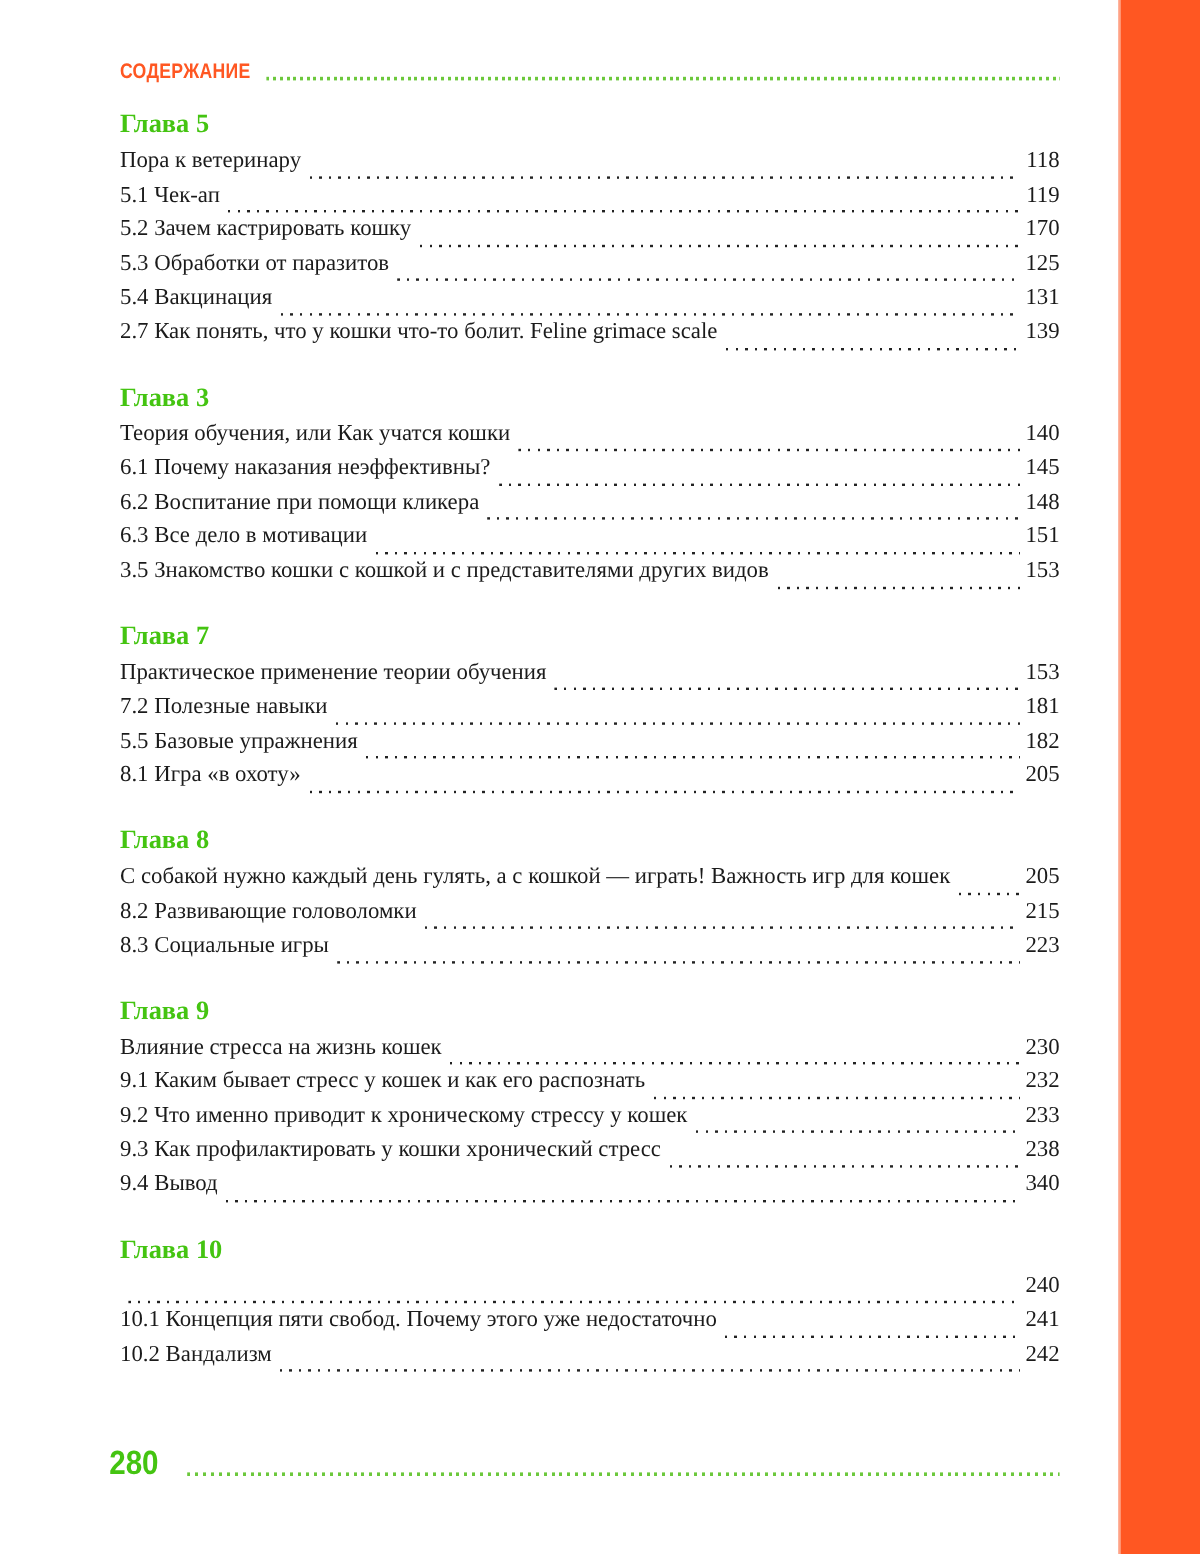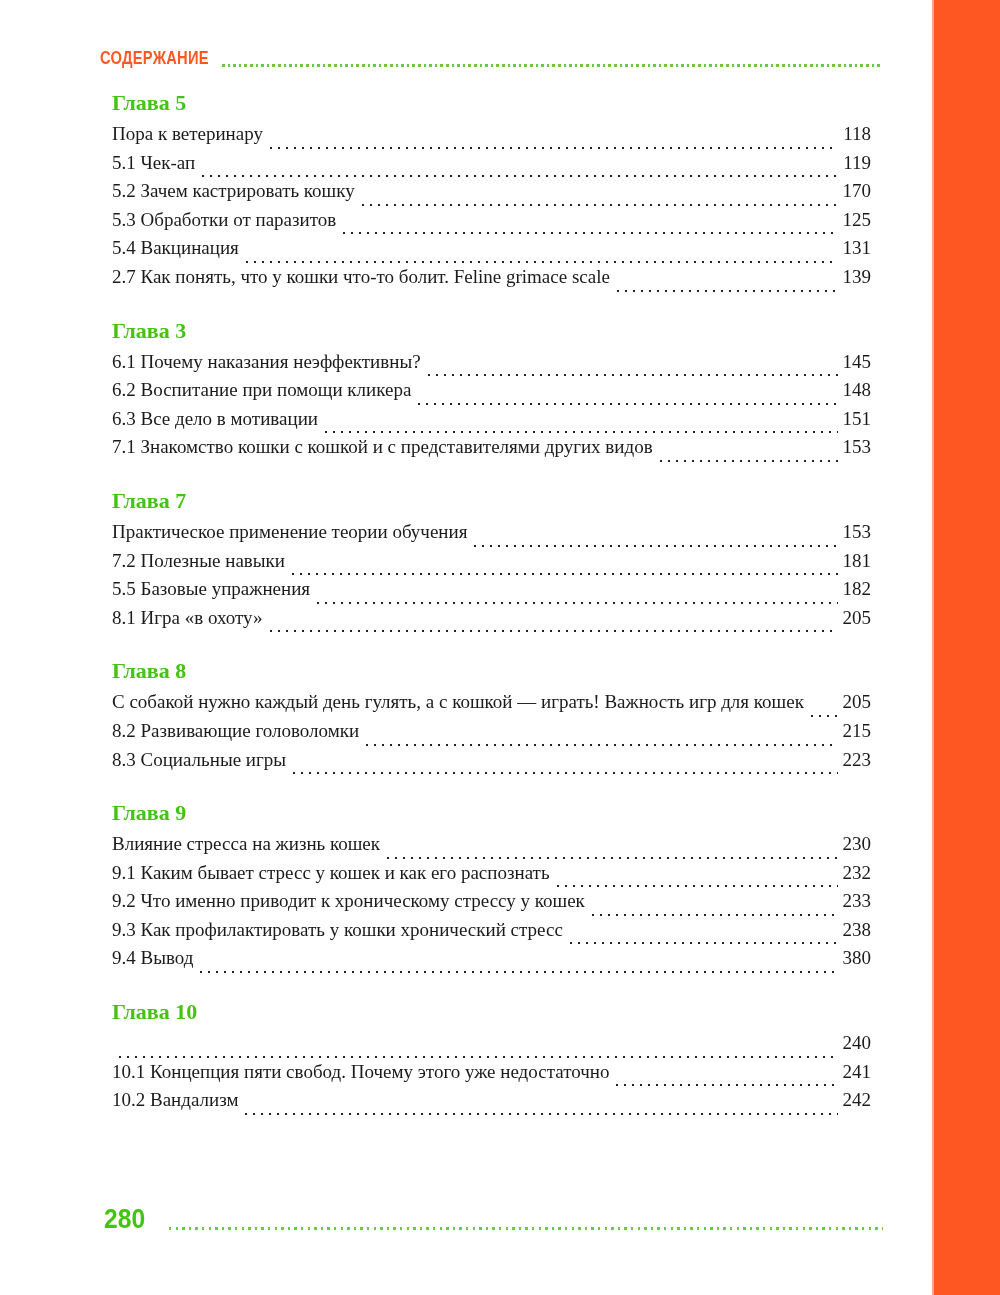--- a/index.html
+++ b/index.html
@@ -17,21 +17,21 @@
     background:var(--orange,#FF5722);
     border-left:2px solid rgba(255,255,255,0.45);
   }
   .content{
     position:absolute;top:0;left:0;
     width:1000px;
     padding:48px 117px 0 100px;
     box-sizing:border-box;
   }
   .toc-header{
-    display:flex;align-items:flex-start;
+    display:flex;align-items:center;
     height:22px;
   }
   .toc-header .label{
     font-family:"Liberation Sans", sans-serif;
     font-weight:700;
     font-size:17.5px;
     letter-spacing:0.3px;
     color:var(--orange,#FF5722);
     display:inline-block;
     transform:scaleX(0.84);
@@ -39,21 +39,21 @@
     white-space:nowrap;
   }
   .toc-header .gdots{
     flex:1;
     margin-left:-8px;
     height:3px;
     margin-bottom:3px;
     align-self:flex-end;
     background-image:repeating-linear-gradient(to right, var(--green-dot,#6cc83c) 0 2.5px, transparent 2.5px 5.6px);
   }
-  section{margin:12px;}
+  section{margin:0;}
   .chapter{
     margin:26px 0 4px 0;
     font-size:22px;
     line-height:26px;
     font-weight:700;
     color:var(--green,#44c411);
     font-family:"Liberation Serif", serif;
   }
   section:first-of-type .chapter{margin-top:20px;}
   .row{
@@ -66,21 +66,21 @@
   .row .leader{
     flex:1;
     min-width:8px;
     height:2px;
     margin:0 5px 0 7px;
     background-image:repeating-linear-gradient(to right, #222 0 2px, transparent 2px 8px);
   }
   .row .p{white-space:nowrap;}
   .footer{
     position:absolute;
-    left:104px;right:117px;top:1203px;
+    left:91px;right:117px;top:1203px;
     display:flex;align-items:baseline;
   }
   .footer .num{
     font-family:"Liberation Sans", sans-serif;
     font-weight:700;
     font-size:28px;
     color:var(--green,#44c411);
     display:inline-block;
     transform:scaleX(0.88);
     transform-origin:0 50%;
@@ -133,36 +133,41 @@
           </div>
           <div class="row">
             <span class="t">2.7 Как понять, что у кошки что-то болит. Feline grimace scale</span>
             <span class="leader"></span>
             <span class="p">139</span>
           </div>
         </section>
         <section>
           <h2 class="chapter">Глава 3</h2>
           <div class="row">
+            <span class="t">Теория обучения, или Как учатся кошки</span>
+            <span class="leader"></span>
+            <span class="p">140</span>
+          </div>
+          <div class="row">
             <span class="t">6.1 Почему наказания неэффективны?</span>
             <span class="leader"></span>
             <span class="p">145</span>
           </div>
           <div class="row">
             <span class="t">6.2 Воспитание при помощи кликера</span>
             <span class="leader"></span>
             <span class="p">148</span>
           </div>
           <div class="row">
             <span class="t">6.3 Все дело в мотивации</span>
             <span class="leader"></span>
             <span class="p">151</span>
           </div>
           <div class="row">
-            <span class="t">7.1 Знакомство кошки с кошкой и с представителями других видов</span>
+            <span class="t">3.5 Знакомство кошки с кошкой и с представителями других видов</span>
             <span class="leader"></span>
             <span class="p">153</span>
           </div>
         </section>
         <section>
           <h2 class="chapter">Глава 7</h2>
           <div class="row">
             <span class="t">Практическое применение теории обучения</span>
             <span class="leader"></span>
             <span class="p">153</span>
@@ -219,21 +224,21 @@
             <span class="p">233</span>
           </div>
           <div class="row">
             <span class="t">9.3 Как профилактировать у кошки хронический стресс</span>
             <span class="leader"></span>
             <span class="p">238</span>
           </div>
           <div class="row">
             <span class="t">9.4 Вывод</span>
             <span class="leader"></span>
-            <span class="p">380</span>
+            <span class="p">340</span>
           </div>
         </section>
         <section>
           <h2 class="chapter">Глава 10</h2>
           <div class="row">
             <span class="leader"></span>
             <span class="p">240</span>
           </div>
           <div class="row">
             <span class="t">10.1 Концепция пяти свобод. Почему этого уже недостаточно</span>

